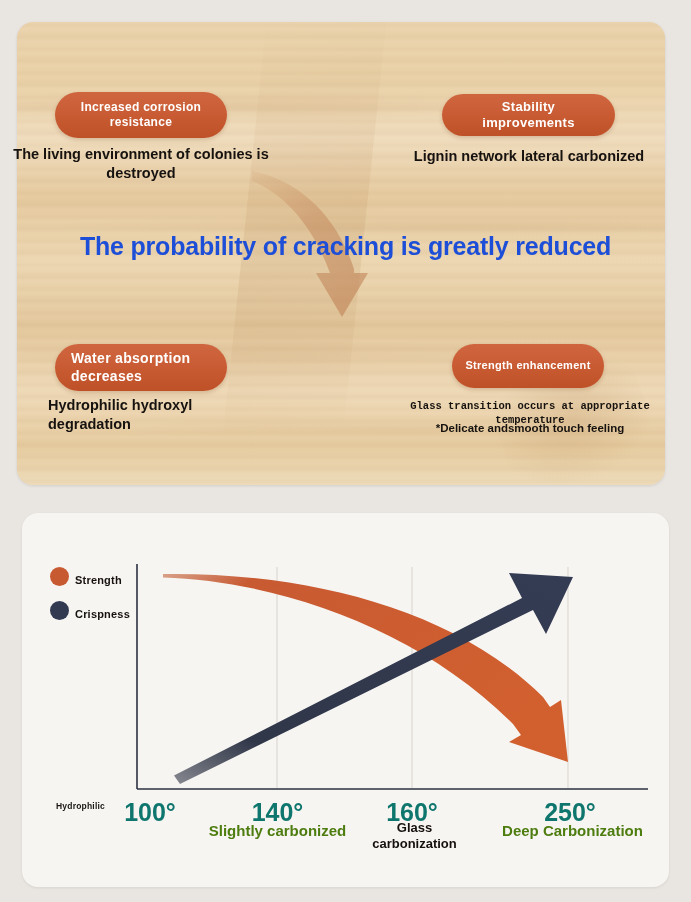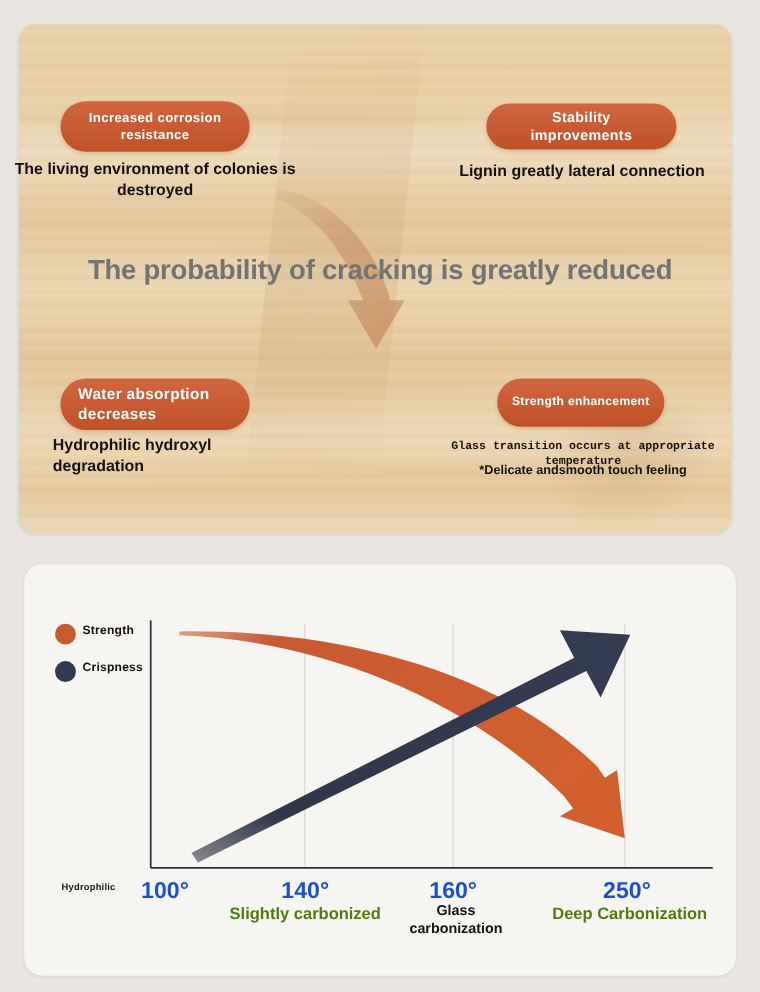--- a/index.html
+++ b/index.html
@@ -137,21 +137,21 @@
   .cap-bl { left: 48px; top: 396px; width: 200px; font-size: 14.5px; text-align: left; }
   .cap-br1 { left: 385px; top: 400px; width: 290px; font-size: 10.5px; font-family: Liberation Mono, monospace; }
   .cap-br2 { left: 420px; top: 421px; width: 220px; font-size: 11.5px; }
 
   .headline {
     position: absolute;
     left: 0; top: 232px; width: 691px;
     text-align: center;
     font-size: 25px;
     font-weight: bold;
-    color: #737373;
+    color: #1d4ed8;
     letter-spacing: -0.2px;
   }
 
   
   .chart-card {
     position: absolute;
     left: 22px;
     top: 513px;
     width: 647px;
     height: 374px;
@@ -161,21 +161,21 @@
     overflow: hidden;
   }
 
   .legend {
     position: absolute;
     left: 50px;
     top: 567px;
   }
   .legend-row {
     display: flex;
-    align-items: flex-start;
+    align-items: flex-end;
     margin-bottom: 15px;
   }
   .legend-dot {
     width: 19px; height: 19px;
     border-radius: 50%;
     margin-right: 6px;
     flex: 0 0 auto;
   }
   .legend-label {
     font-size: 11px;
@@ -196,23 +196,23 @@
     left: 56px;
     top: 801px;
     font-size: 8.5px;
     font-weight: bold;
     color: #1a1713;
     letter-spacing: 0.2px;
   }
 
   .tick {
     position: absolute;
-    font-size: 21px;
-    font-weight: bold;
-    color: #1d4ed8;
+    font-size: 25px;
+    font-weight: bold;
+    color: #0f766e;
     text-align: center;
   }
   .tick-sub {
     position: absolute;
     font-size: 15px;
     font-weight: bold;
     color: #4d7c0f;
     text-align: center;
     line-height: 1.15;
   }
@@ -244,21 +244,21 @@
   </defs>
   <path d="M2,6 C46,14 86,48 104,104 L104,108 L118,108 L92,152 L66,108 L80,108 C63,62 36,30 2,16 Z" fill="url(#bigArrowGrad)"></path>
 </svg>
 
 <div class="headline">The probability of cracking is greatly reduced</div>
 
 <div class="pill pill-tl">Increased corrosion resistance</div>
 <div class="caption cap-tl">The living environment of colonies is destroyed</div>
 
 <div class="pill pill-tr">Stability improvements</div>
-<div class="caption cap-tr">Lignin greatly lateral connection</div>
+<div class="caption cap-tr">Lignin network lateral carbonized</div>
 
 <div class="pill pill-bl">Water absorption decreases</div>
 <div class="caption cap-bl">Hydrophilic hydroxyl degradation</div>
 
 <div class="pill pill-br">Strength enhancement</div>
 <div class="caption cap-br1">Glass transition occurs at appropriate temperature</div>
 <div class="caption cap-br2">*Delicate andsmooth touch feeling</div>
 
 <div class="chart-card"></div>
 

